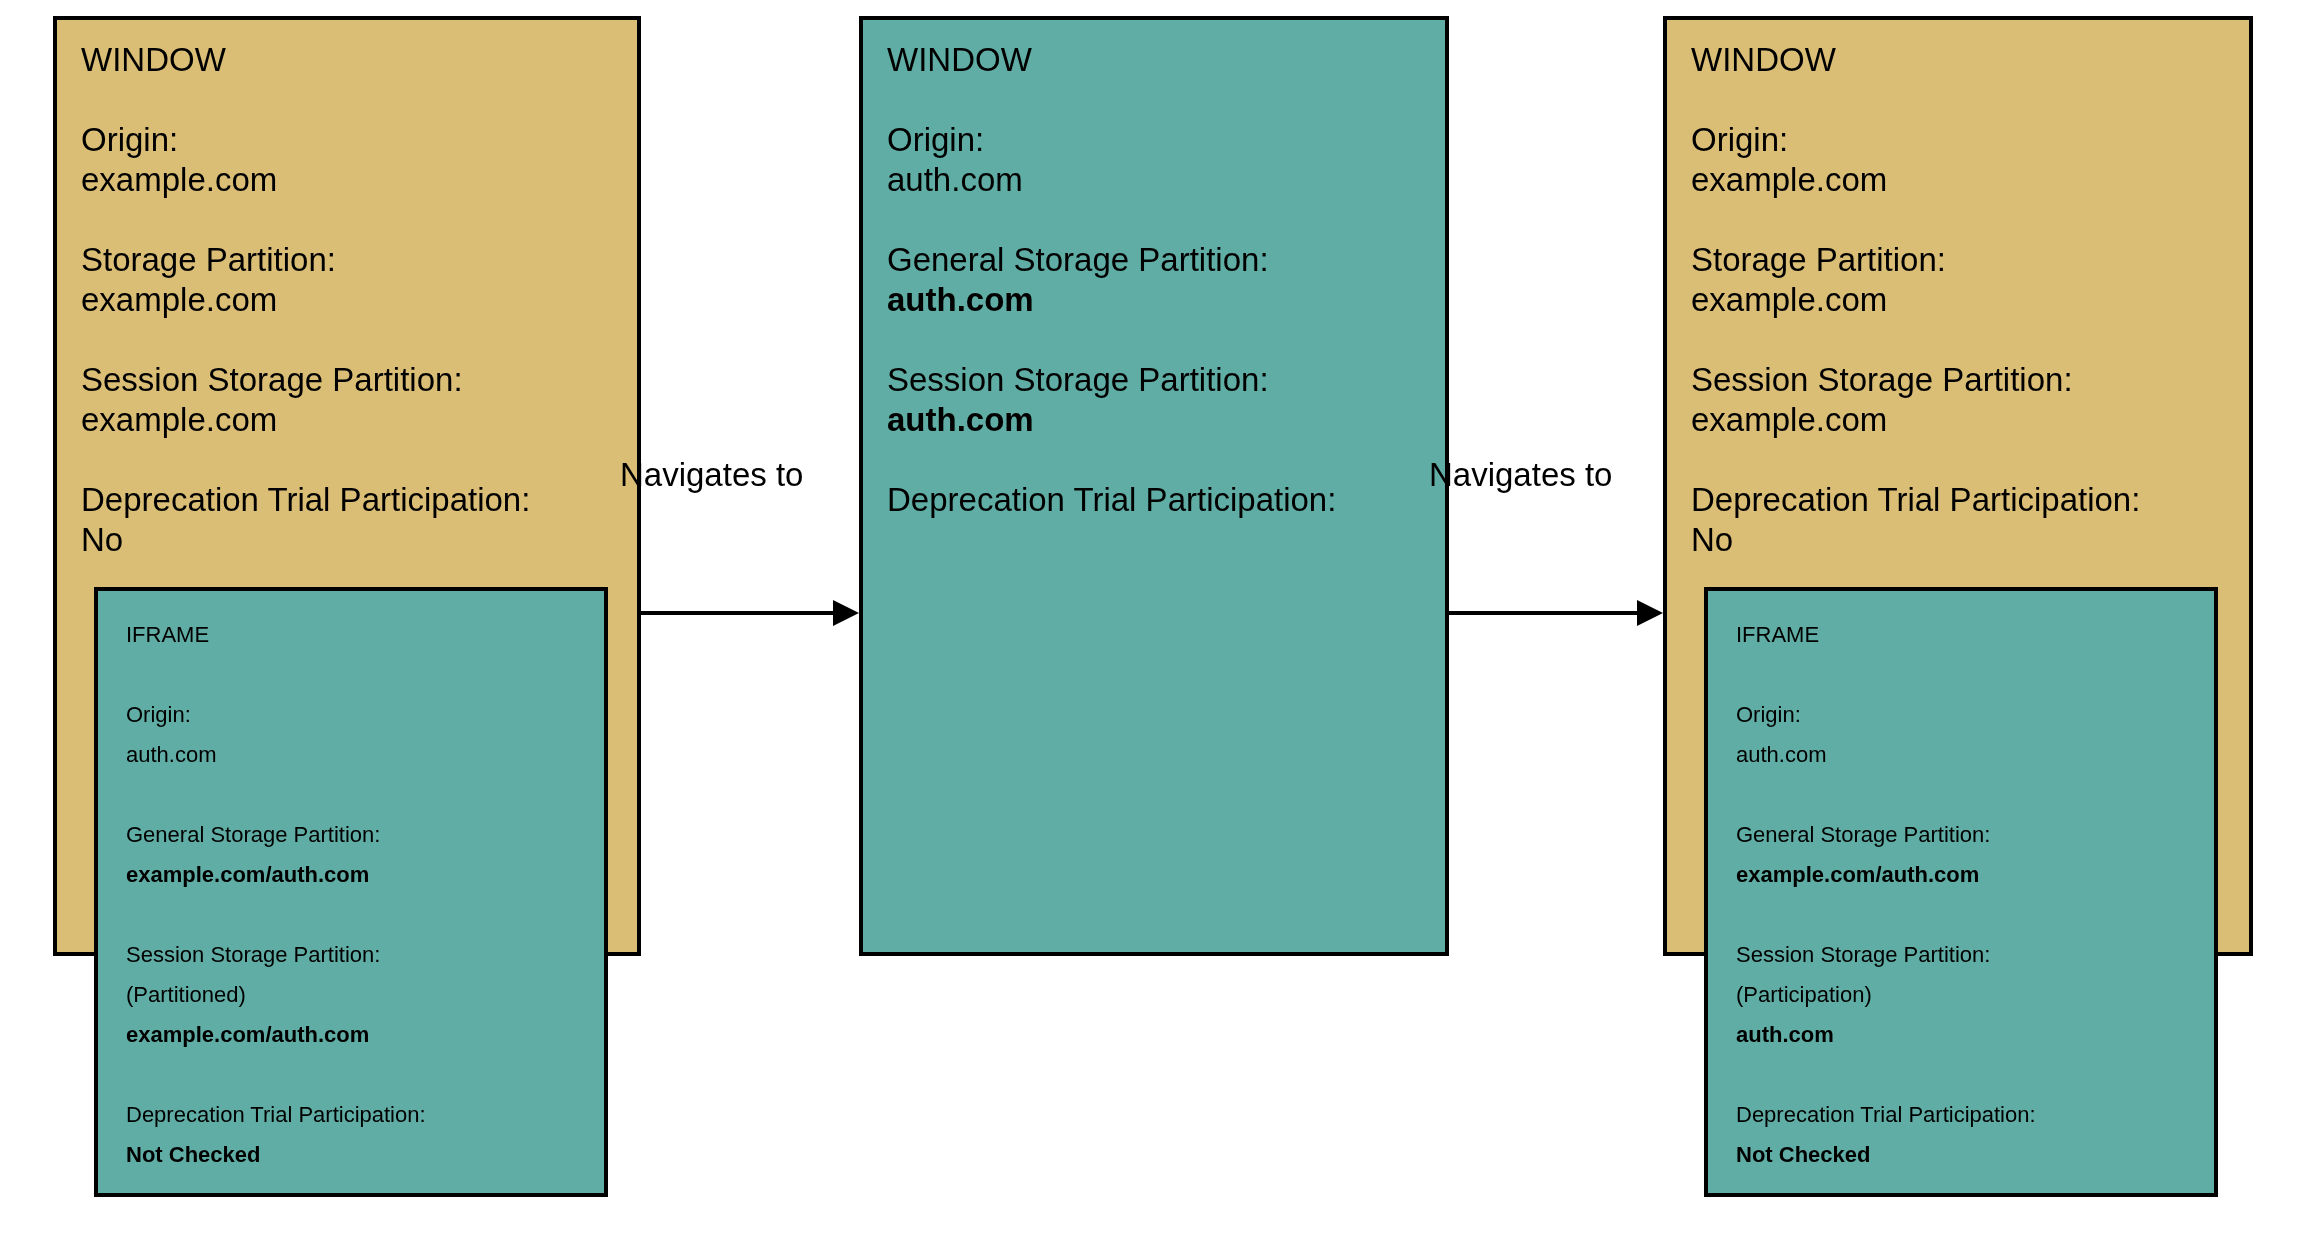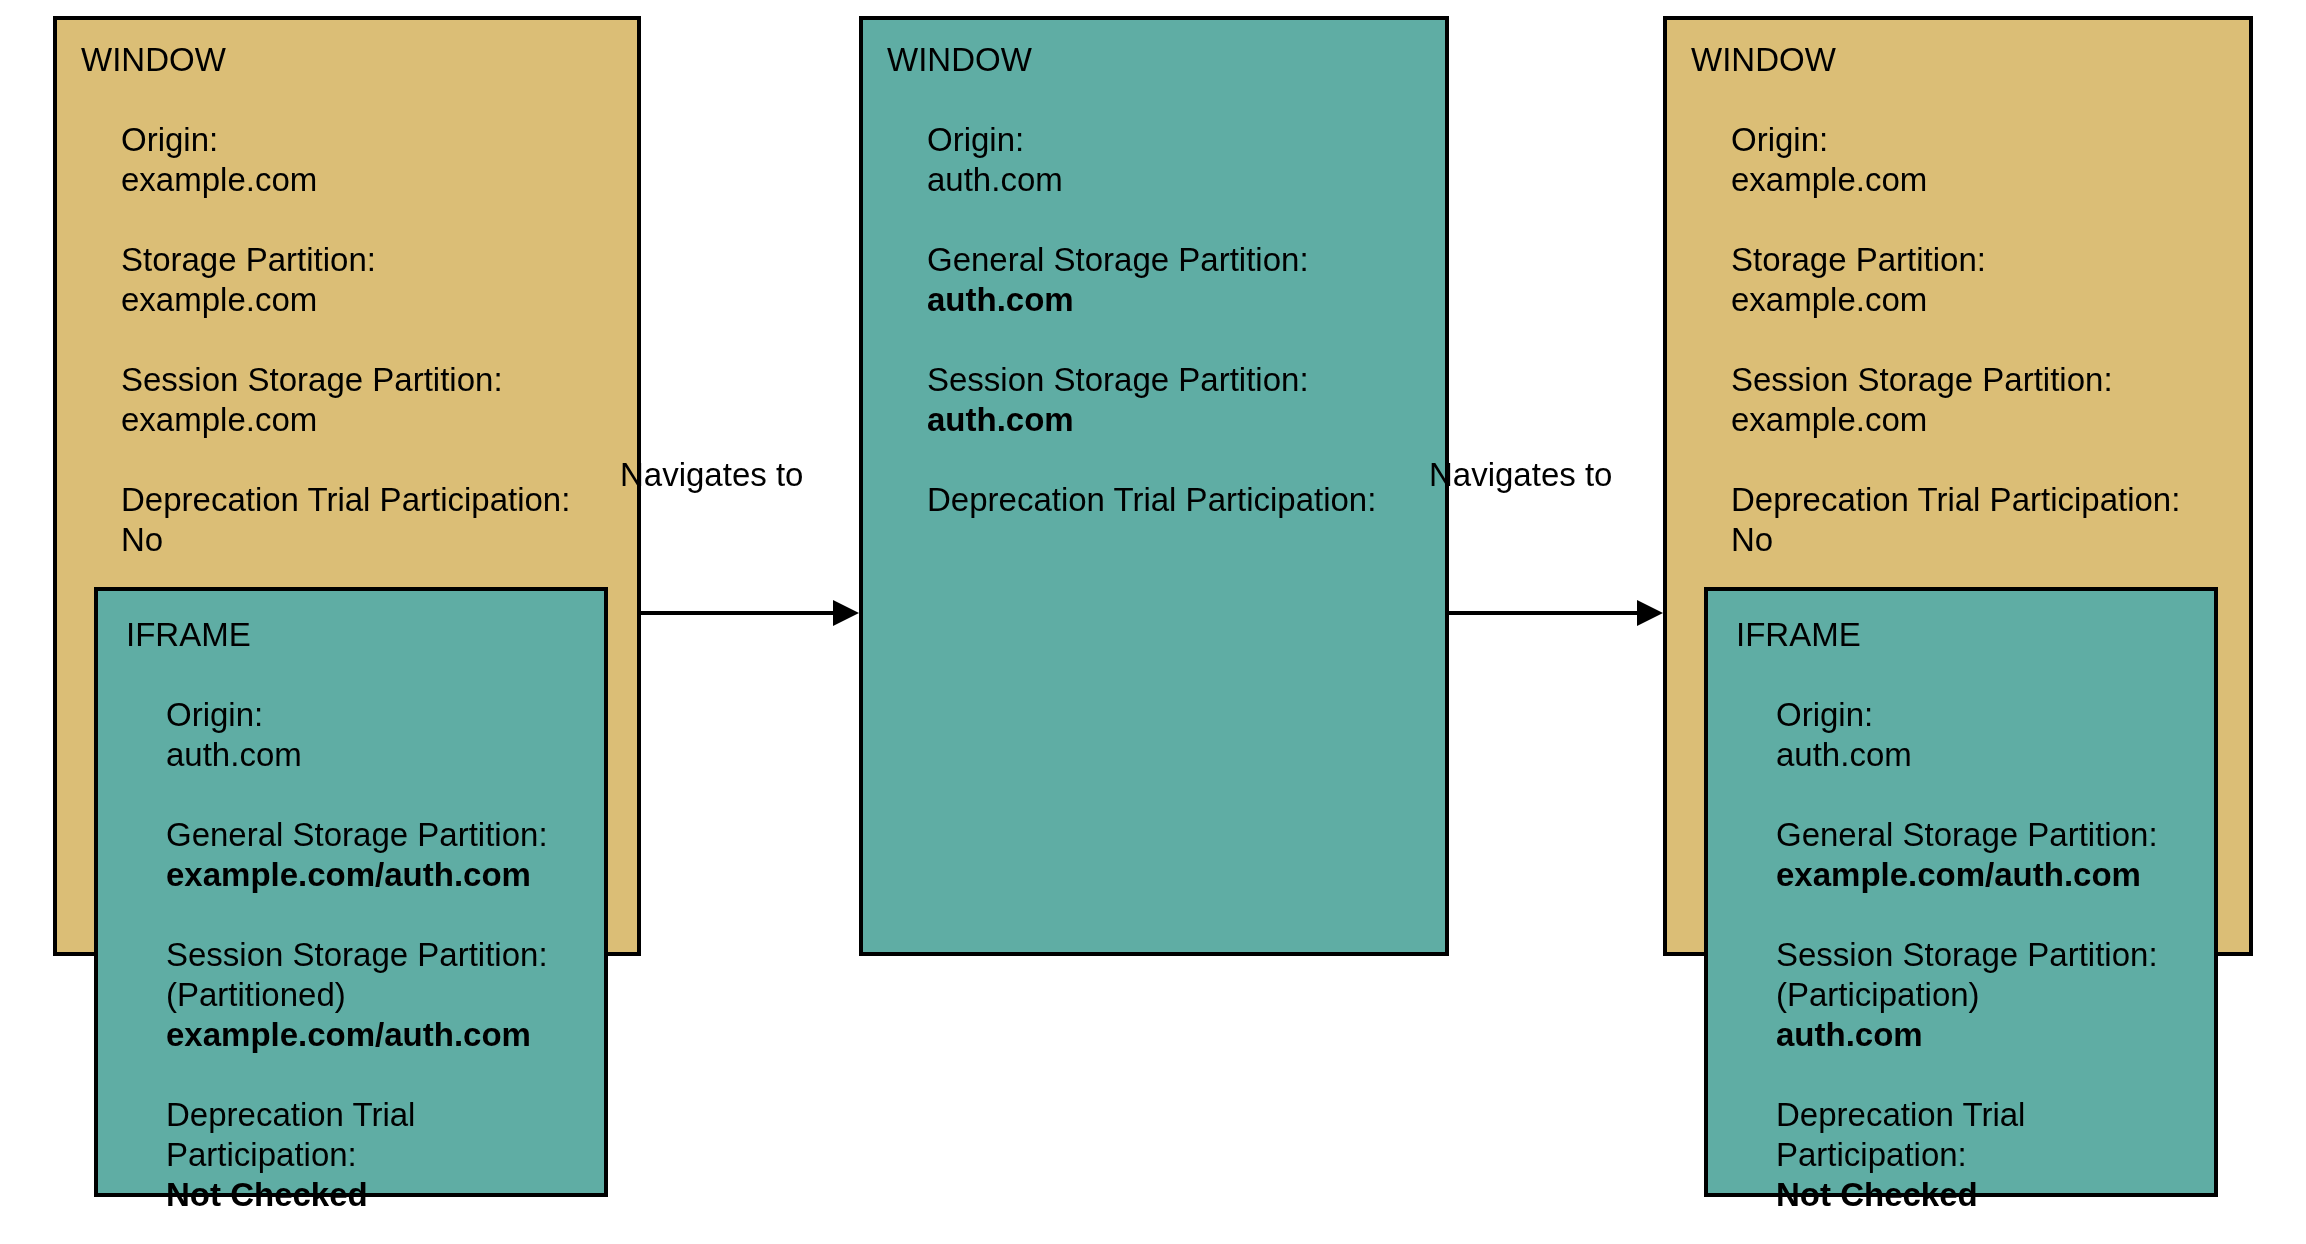--- a/index.html
+++ b/index.html
@@ -22,34 +22,34 @@
     font-size: 33px;
     line-height: 40px;
   }
   .window.tan  { background: #dbbe76; }
   .window.teal { background: #5fada4; }
   #win1 { left: 53px;   width: 588px; }
   #win2 { left: 859px;  width: 590px; }
   #win3 { left: 1663px; width: 590px; }
 
   .box-title { margin-bottom: 40px; }
-  .field { margin-bottom: 40px; margin-left: 40px; }
+  .field { margin-bottom: 40px; }
   .field .line { display: block; }
   .bold { font-weight: bold; }
 
   .iframe-box {
     position: absolute;
     left: 37px;
     top: 567px;
     width: 514px;
     height: 610px;
     background: #5fada4;
     border: 4px solid #000000;
     padding: 24px 28px;
-    font-size: 33px;
+    font-size: 22px;
     line-height: 40px;
   }
 
   .arrow {
     position: absolute;
     top: 455px;
     height: 180px;
   }
   #arrow1 { left: 640px;  width: 219px; }
   #arrow2 { left: 1449px; width: 214px; }

